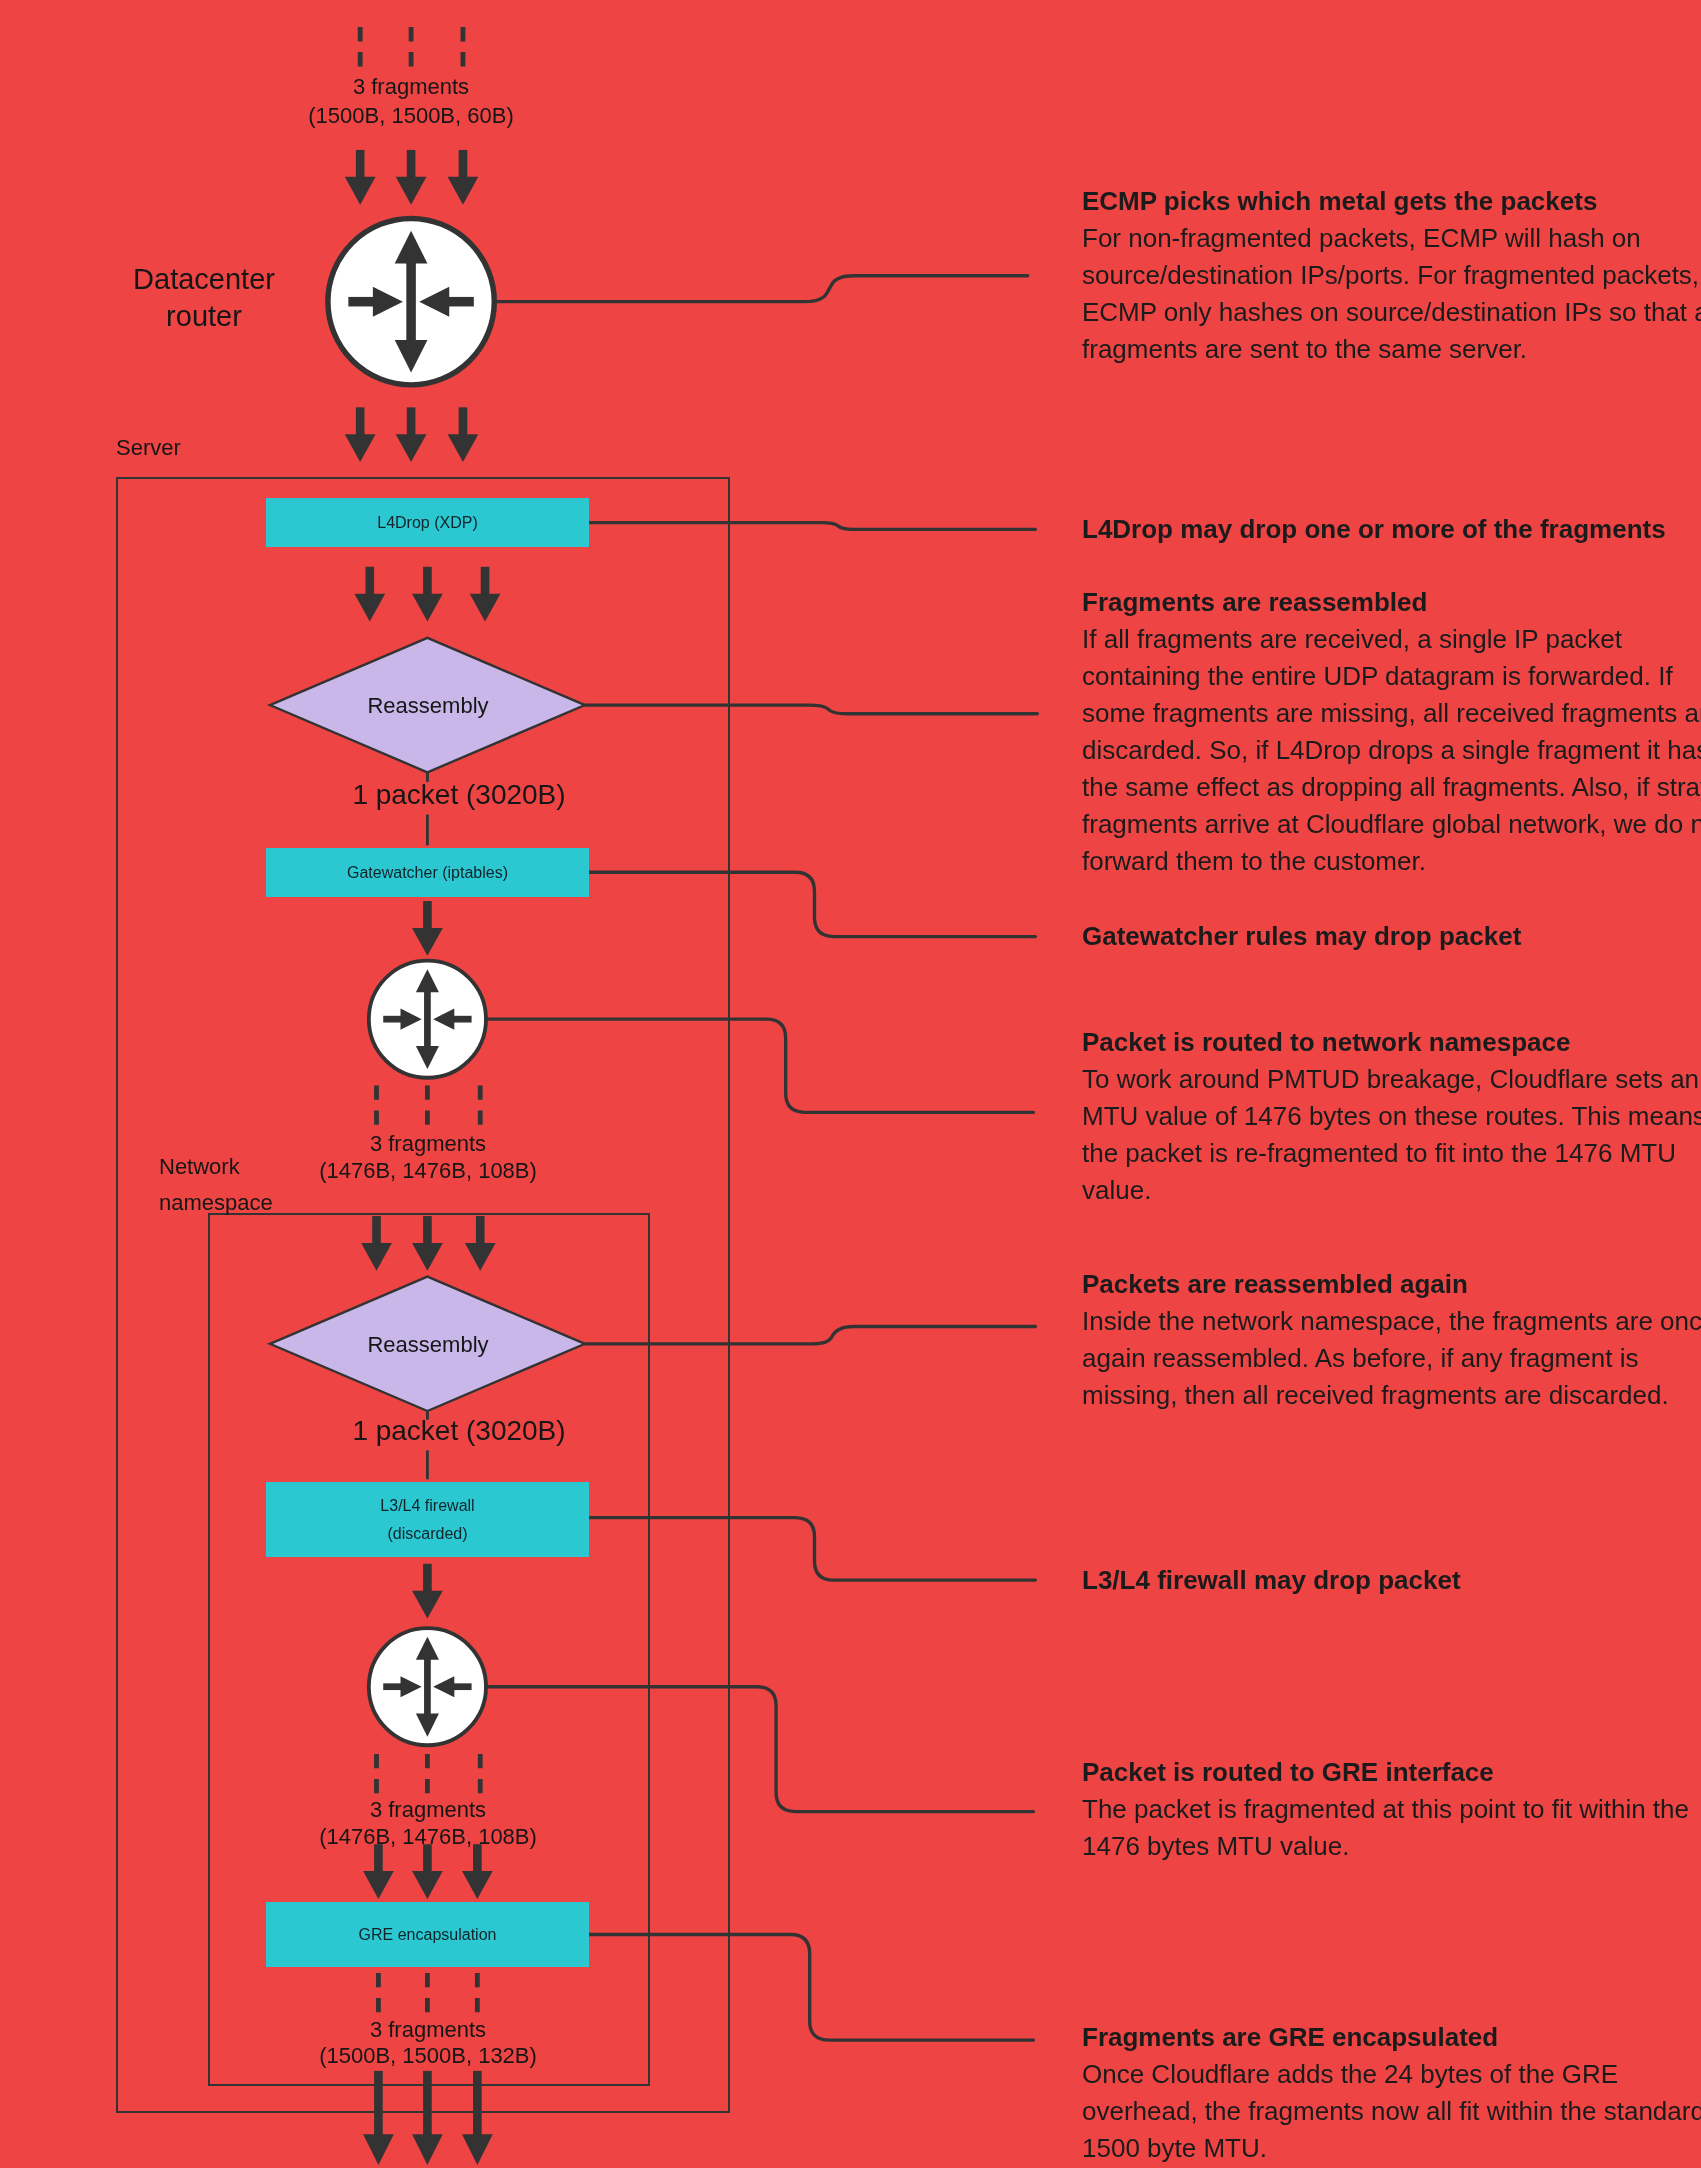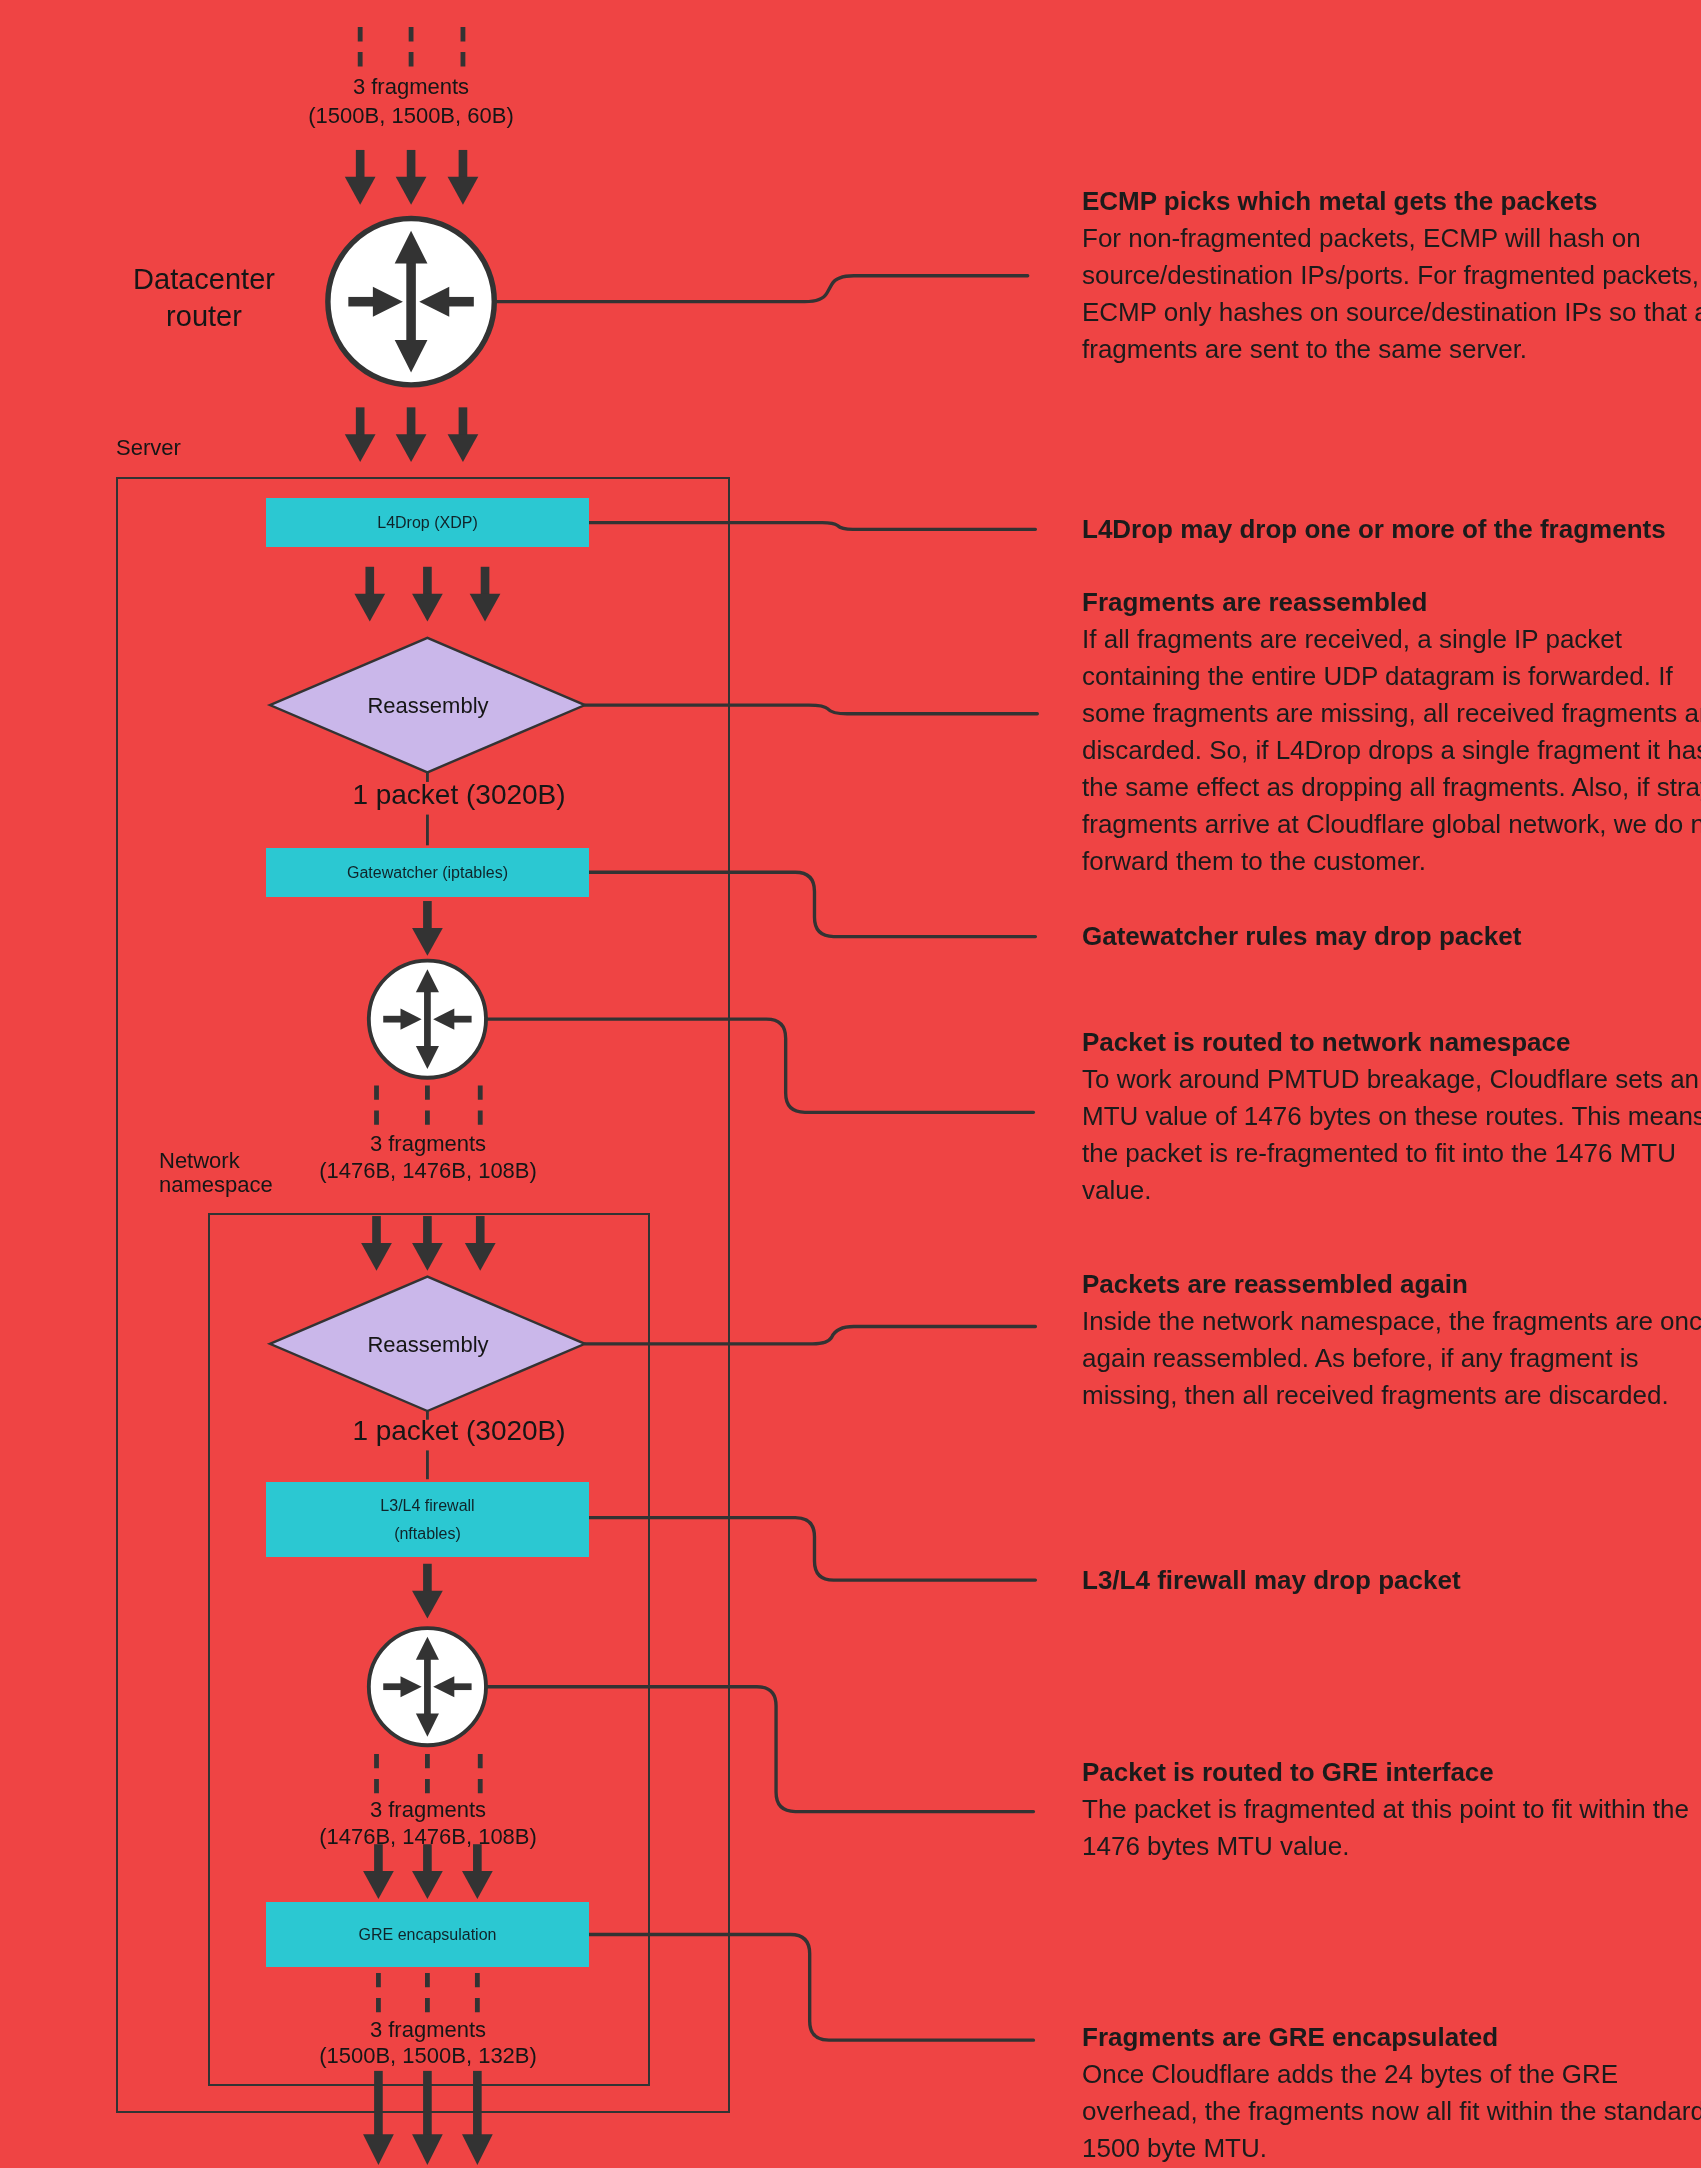--- a/index.html
+++ b/index.html
@@ -136,29 +136,29 @@
 
   <div class="lbl centered packet-lbl" style="left:428px;top:778px">1 packet (3020B)</div>
 
   <div class="node" style="left:266px;top:848px;width:323px;height:49px">
     <div>Gatewatcher (iptables)</div>
   </div>
 
   <div class="lbl centered" style="left:428px;top:1130px">3 fragments</div>
   <div class="lbl centered" style="left:428px;top:1157px">(1476B, 1476B, 108B)</div>
 
-  <div class="lbl wrap" style="left:159px;top:1149px;width:168px;line-height:24px">Network namespace</div>
+  <div class="lbl wrap" style="left:159px;top:1149px;width:168px;line-height:36px">Network namespace</div>
 
   <div class="lbl centered" style="left:428px;top:1331px">Reassembly</div>
 
   <div class="lbl centered packet-lbl" style="left:428px;top:1414px">1 packet (3020B)</div>
 
   <div class="node" style="left:266px;top:1482px;width:323px;height:75px">
     <div>L3/L4 firewall</div>
-    <div>(nftables)</div>
+    <div>(discarded)</div>
   </div>
 
   <div class="lbl centered" style="left:428px;top:1796px">3 fragments</div>
   <div class="lbl centered" style="left:428px;top:1823px">(1476B, 1476B, 108B)</div>
 
   <div class="node" style="left:266px;top:1902px;width:323px;height:65px">
     <div>GRE encapsulation</div>
   </div>
 
   <div class="lbl centered" style="left:428px;top:2016px">3 fragments</div>

